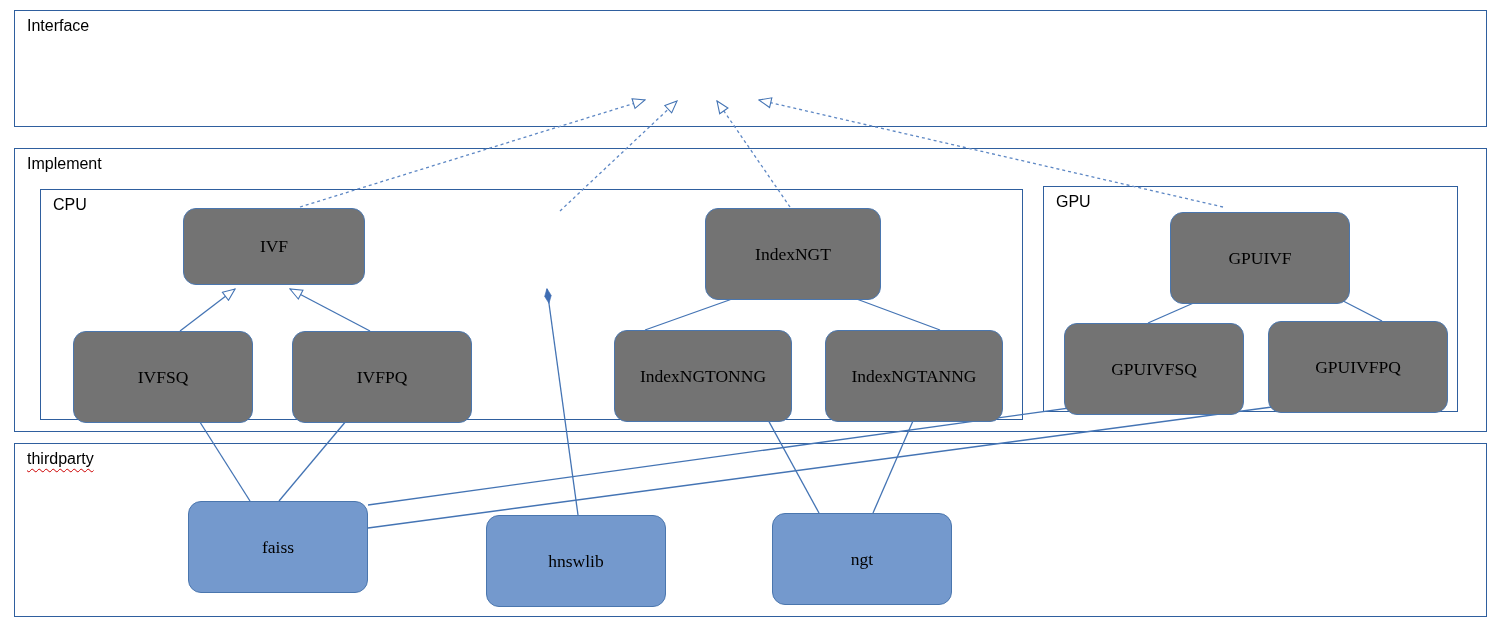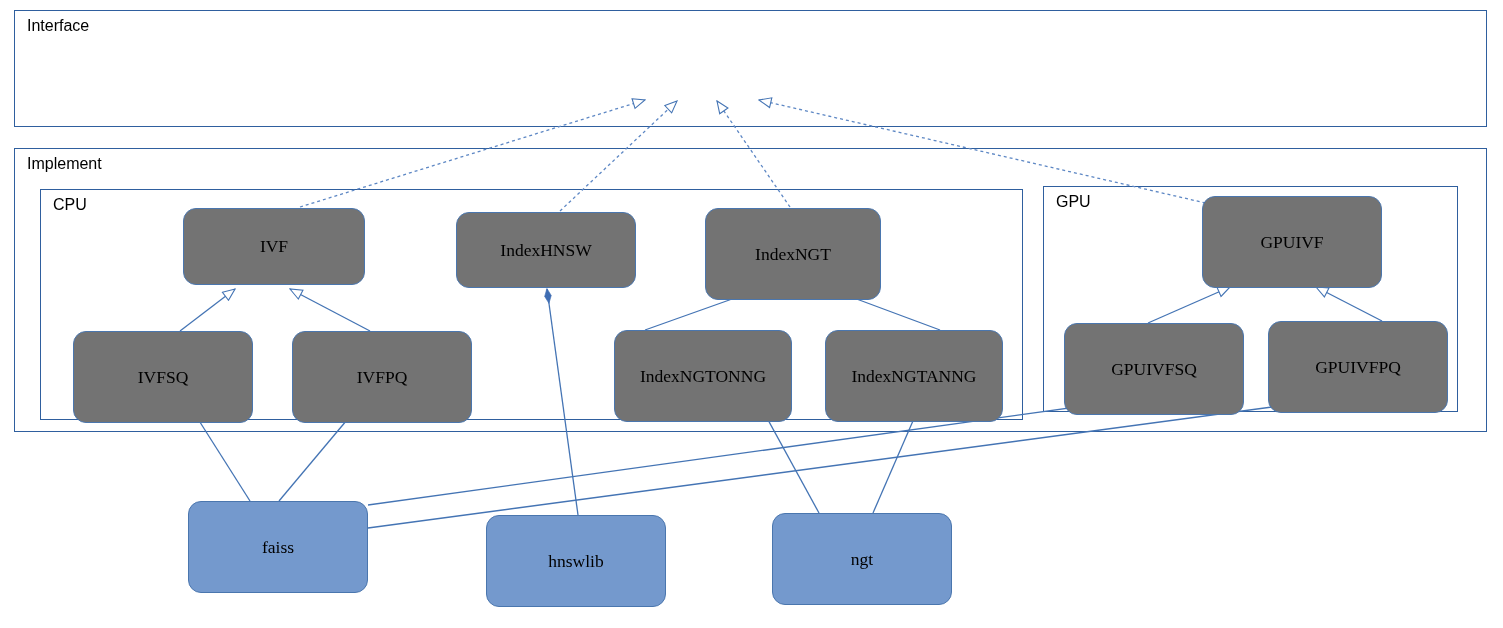--- a/index.html
+++ b/index.html
@@ -22,21 +22,21 @@
   .node{position:absolute;width:180px;height:92px;border:1.3px solid #4a76ae;border-radius:13px;
         display:flex;align-items:center;justify-content:center;z-index:3;box-sizing:border-box;
         font-family:"Liberation Serif", serif;font-size:17.5px;color:#000;}
   .node.pink{background:#f8d0ce;}
   .node.green{background:#737373;}
   .node.blue{background:#7499cd;}
   #n-vectorindex{left:605px;top:22px;height:75px;}
   #n-ivf{left:183px;top:208px;width:182px;height:77px;}
   #n-indexhnsw{left:456px;top:212px;height:76px;}
   #n-indexngt{left:705px;top:208px;width:176px;}
-  #n-gpuivf{left:1170px;top:196px;margin-left:32px;}
+  #n-gpuivf{left:1170px;top:212px;}
   #n-ivfsq{left:73px;top:331px;}
   #n-ivfpq{left:292px;top:331px;}
   #n-indexngtonng{left:614px;top:330px;width:178px;}
   #n-indexngtanng{left:825px;top:330px;width:178px;}
   #n-gpuivfsq{left:1064px;top:323px;}
   #n-gpuivfpq{left:1268px;top:321px;}
   #n-faiss{left:188px;top:501px;}
   #n-hnswlib{left:486px;top:515px;}
   #n-ngt{left:772px;top:513px;}
 </style>
@@ -49,20 +49,23 @@
     <span class="group-label">Interface</span>
   </div>
   <div class="group" id="g-implement">
     <span class="group-label">Implement</span>
   </div>
   <div class="group" id="g-cpu">
     <span class="group-label">CPU</span>
   </div>
   <div class="group" id="g-gpu">
     <span class="group-label">GPU</span>
+  </div>
+  <div class="group" id="g-thirdparty">
+    <span class="group-label spellcheck">thirdparty</span>
   </div>
 
   <svg class="edges" viewBox="0 0 1503 628">
     <defs>
       <marker id="tri" viewBox="0 0 14 12" refX="13" refY="6" markerWidth="14" markerHeight="12" orient="auto" markerUnits="userSpaceOnUse">
         <path d="M1,1 L13,6 L1,11 z" fill="#ffffff" stroke="#4474b4" stroke-width="1.1"></path>
       </marker>
       <marker id="diamond" viewBox="0 0 16 8" refX="15" refY="4" markerWidth="16" markerHeight="8" orient="auto" markerUnits="userSpaceOnUse">
         <path d="M0.5,4 L8,0.7 L15.5,4 L8,7.3 z" fill="#3f6db3" stroke="#3f6db3" stroke-width="0.6"></path>
       </marker>
@@ -85,23 +88,20 @@
     <path class="edge" d="M578,515 L547,289" marker-end="url(#diamond)"></path>
     <path class="edge" d="M819,513 L761,407" marker-end="url(#diamond)"></path>
     <path class="edge" d="M873,513 L919,407" marker-end="url(#diamond)"></path>
     <path class="edge" d="M368,505 L1127,400" marker-end="url(#diamond)"></path>
     <path class="edge" d="M368,528 L1339,398" marker-end="url(#diamond)"></path>
   </svg>
 
 
   <div class="node green" id="n-ivf">
     <span>IVF</span>
-  </div>
-  <div class="node green" id="n-indexhnsw">
-    <span>IndexHNSW</span>
   </div>
   <div class="node green" id="n-indexngt">
     <span>IndexNGT</span>
   </div>
   <div class="node green" id="n-ivfsq">
     <span>IVFSQ</span>
   </div>
   <div class="node green" id="n-ivfpq">
     <span>IVFPQ</span>
   </div>

